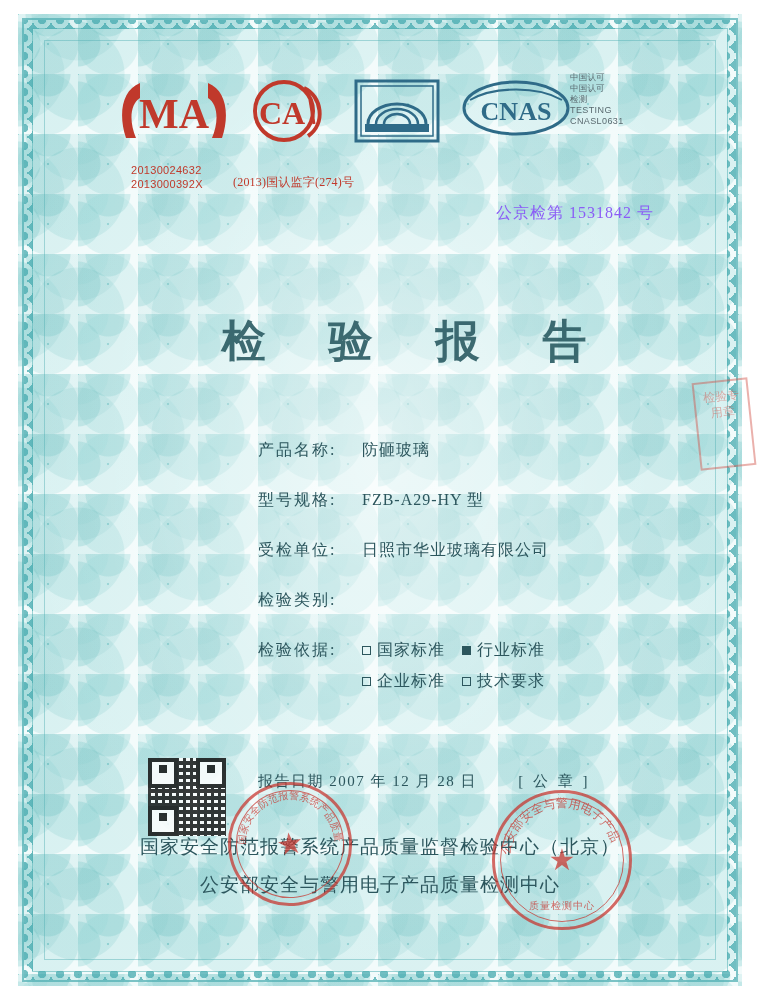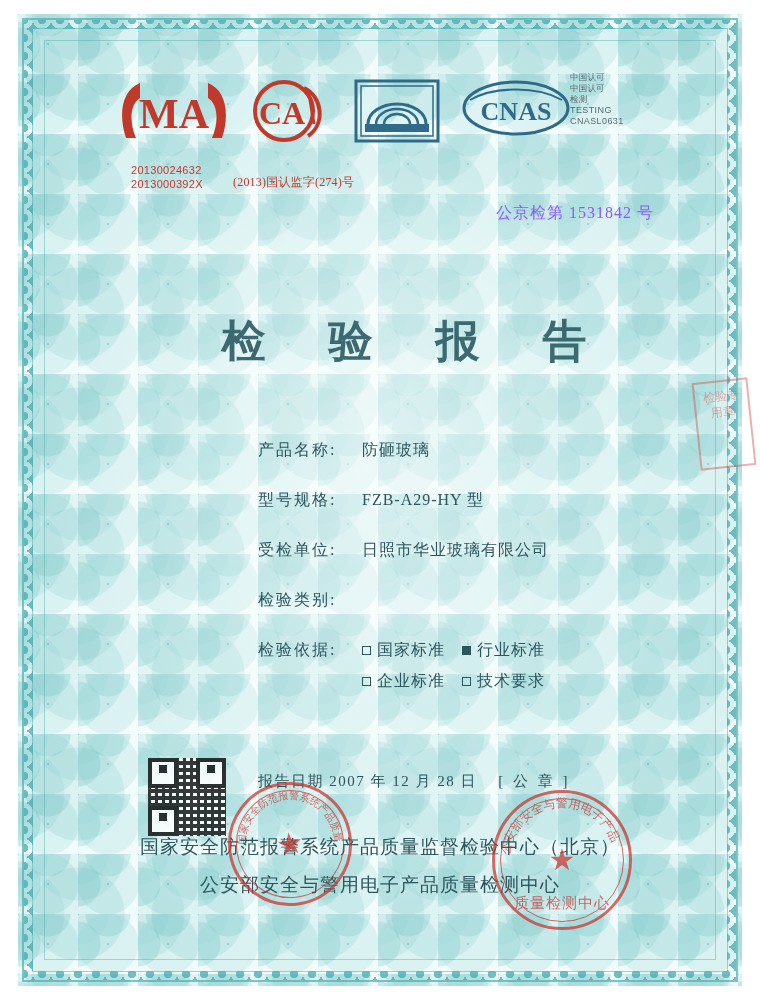--- a/index.html
+++ b/index.html
@@ -228,21 +228,21 @@
   
   .date-row {
     position: absolute;
     left: 258px;
     top: 772px;
     font-size: 15px;
     color: #2c565d;
     letter-spacing: 1.5px;
     white-space: nowrap;
   }
-  .date-row .seal-note { margin-left: 16px; letter-spacing: 3px; }
+  .date-row .seal-note { margin-left: 36px; letter-spacing: 3px; }
 
   
   .footer {
     position: absolute;
     left: 0; right: 0;
     top: 834px;
     text-align: center;
     color: #2c565d;
   }
   .footer .line1 {
@@ -323,21 +323,21 @@
   }
   .seal-arc-text {
     position: absolute;
     left: 0; top: 0; width: 100%; height: 100%;
   }
   .seal-bottom-text {
     position: absolute;
     left: 0; right: 0;
     bottom: 14px;
     text-align: center;
-    font-size: 15px;
+    font-size: 10px;
     letter-spacing: 1px;
     color: #c8332c;
   }
   .seal-corner {
     position: absolute;
     right: 8px;
     top: 380px;
     width: 56px;
     height: 88px;
     border: 2px solid #d2534a;

